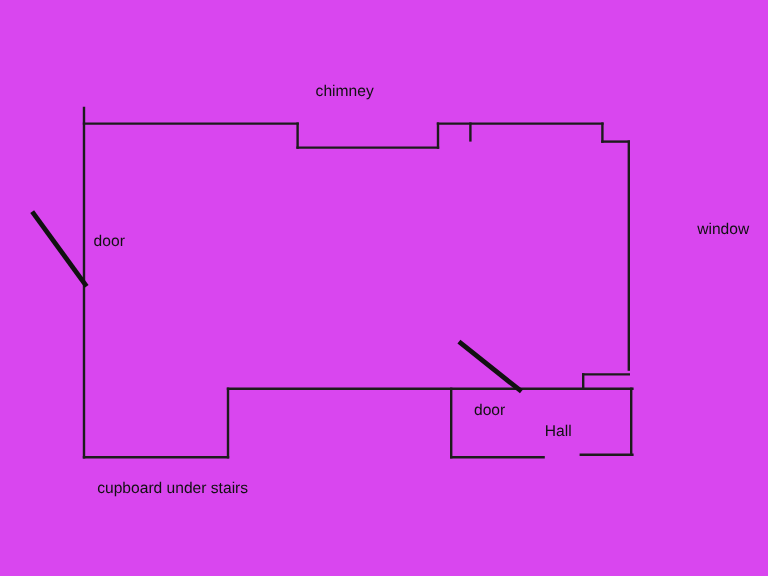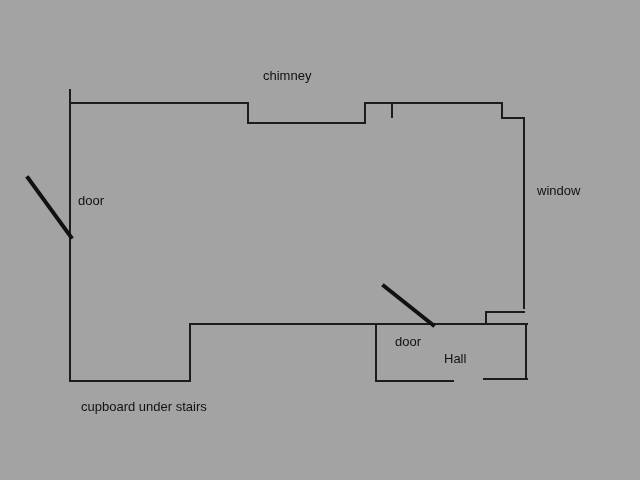--- a/index.html
+++ b/index.html
@@ -25,27 +25,27 @@
     font-size: 13px;
     line-height: 14px;
     color: #111111;
     white-space: nowrap;
     -webkit-font-smoothing: antialiased;
   }
   #lbl-chimney   { left: 263px; top: 69px;  }
   #lbl-door-left { left: 78px;  top: 194px; }
   #lbl-window    { left: 537px; top: 184px; }
   #lbl-door-hall { left: 395px; top: 335px; }
-  #lbl-hall      { left: 444px; top: 352px; }
+  #lbl-hall      { left: 454px; top: 352px; }
   #lbl-cupboard  { left: 81px;  top: 387px; }
 </style>
 </head>
 <body>
 
-<div class="stage" style="background: #a3a3a3;">
+<div class="stage" style="background: #d946ef;">
   <svg id="plan-svg" width="640" height="480" viewBox="0 0 640 480">
       <line x1="70" y1="90" x2="70" y2="381" stroke="#1c1c1c" stroke-width="2" stroke-linecap="square"></line>
       <line x1="70" y1="103" x2="248" y2="103" stroke="#1c1c1c" stroke-width="2" stroke-linecap="square"></line>
       <line x1="248" y1="103" x2="248" y2="123" stroke="#1c1c1c" stroke-width="2" stroke-linecap="square"></line>
       <line x1="248" y1="123" x2="365" y2="123" stroke="#1c1c1c" stroke-width="2" stroke-linecap="square"></line>
       <line x1="365" y1="123" x2="365" y2="103" stroke="#1c1c1c" stroke-width="2" stroke-linecap="square"></line>
       <line x1="365" y1="103" x2="502" y2="103" stroke="#1c1c1c" stroke-width="2" stroke-linecap="square"></line>
       <line x1="392" y1="103" x2="392" y2="117" stroke="#1c1c1c" stroke-width="2" stroke-linecap="square"></line>
       <line x1="502" y1="103" x2="502" y2="118" stroke="#1c1c1c" stroke-width="2" stroke-linecap="square"></line>
       <line x1="502" y1="118" x2="524" y2="118" stroke="#1c1c1c" stroke-width="2" stroke-linecap="square"></line>
@@ -60,20 +60,20 @@
       <line x1="484" y1="379" x2="527" y2="379" stroke="#1c1c1c" stroke-width="2" stroke-linecap="square"></line>
       <line x1="526" y1="324" x2="526" y2="379" stroke="#1c1c1c" stroke-width="2" stroke-linecap="square"></line>
       <line x1="28" y1="178" x2="71" y2="237" stroke="#111111" stroke-width="4" stroke-linecap="square"></line>
       <line x1="384" y1="286" x2="433" y2="325" stroke="#111111" stroke-width="4" stroke-linecap="square"></line>
     </svg>
 
   <span class="lbl" id="lbl-chimney" style="color: rgb(17, 17, 17);">chimney</span>
 
   <span class="lbl" id="lbl-door-left" style="color: rgb(17, 17, 17);">door</span>
 
-  <span class="lbl" id="lbl-window" style="color: rgb(17, 17, 17);">window</span>
+  <span class="lbl" id="lbl-window" style="color: rgb(17, 17, 17); margin-left: 44px;">window</span>
 
   <span class="lbl" id="lbl-door-hall" style="color: rgb(17, 17, 17);">door</span>
 
   <span class="lbl" id="lbl-hall" style="color: rgb(17, 17, 17);">Hall</span>
 
   <span class="lbl" id="lbl-cupboard" style="color: rgb(17, 17, 17); margin-top: 13px;">cupboard under stairs</span>
 </div>
 
 </body></html>

